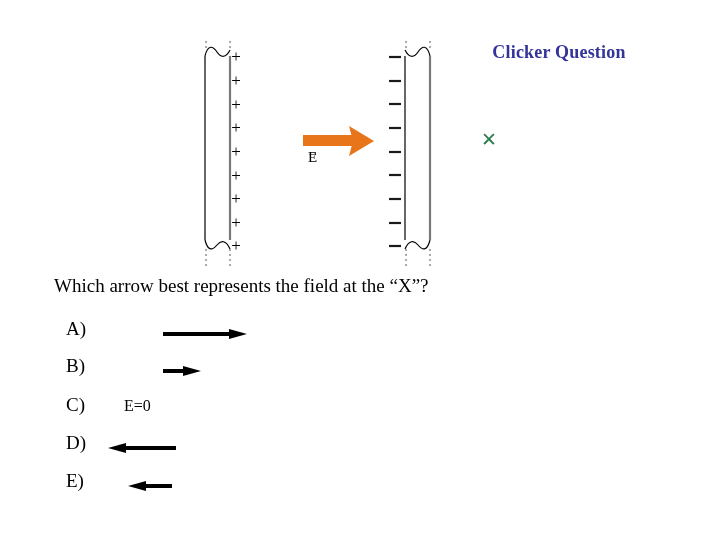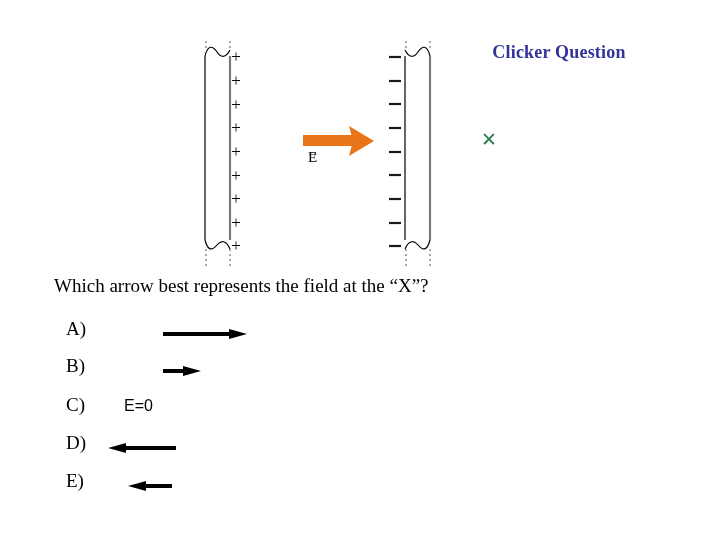--- a/index.html
+++ b/index.html
@@ -114,21 +114,21 @@
     left: 66px;
     top: 0;
     font-family: "Liberation Serif", "DejaVu Serif", serif;
     font-size: 19px;
     line-height: 22px;
     color: #000000;
   }
   .option-text {
     position: absolute;
     top: 2px;
-    font-family: Liberation Sans, sans-serif;
+    font-family: Liberation Serif, serif;
     font-size: 16px;
     line-height: 20px;
     color: #000000;
   }
   .option-arrow {
     position: absolute;
     top: 0;
   }
   .option-arrow svg { display: block; }
 </style>

